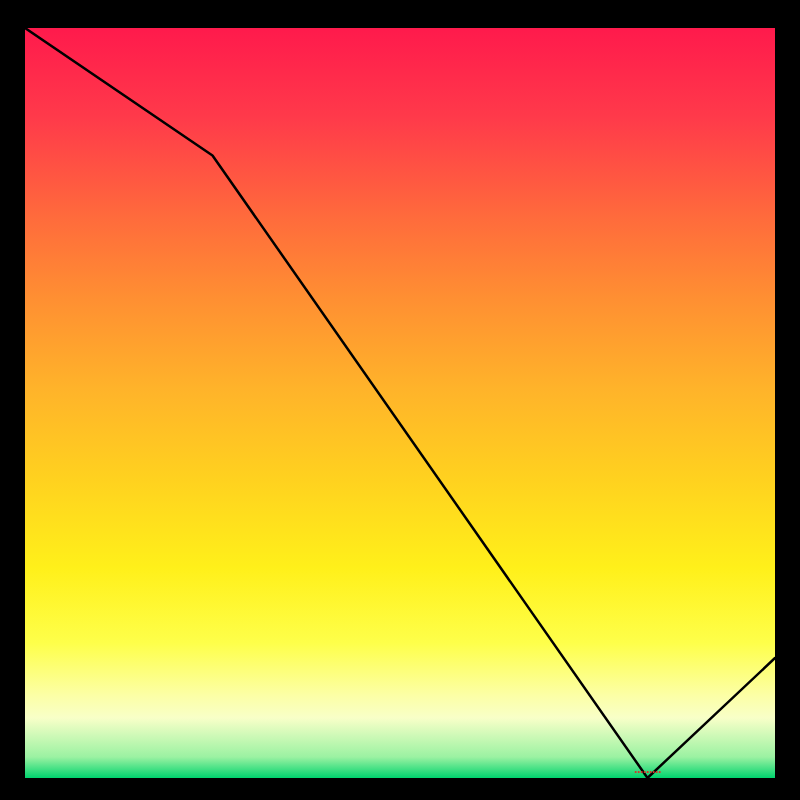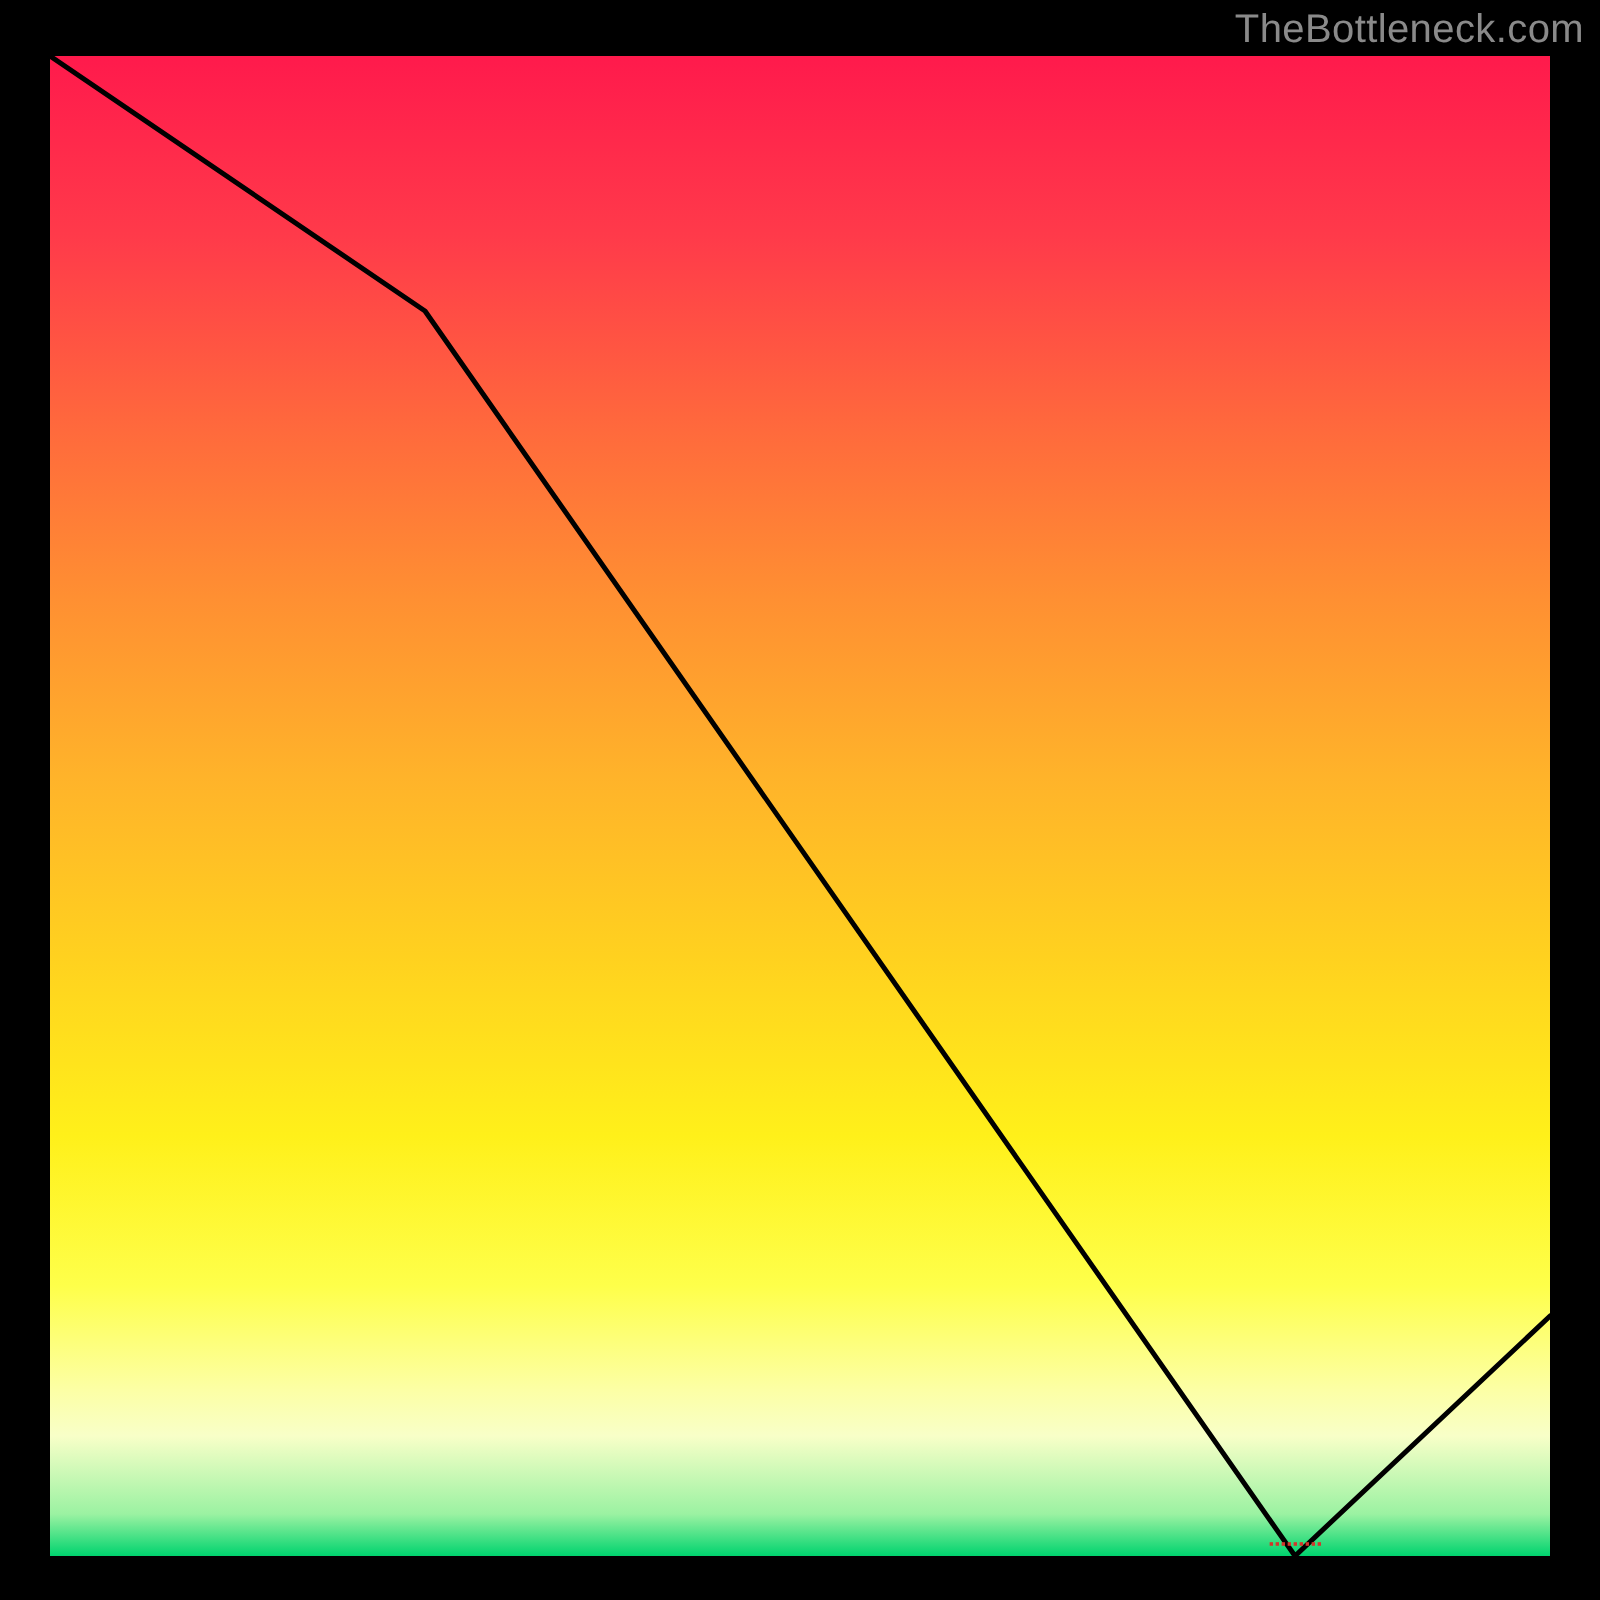--- a/index.html
+++ b/index.html
@@ -69,21 +69,20 @@
     font-weight: 700;
     letter-spacing: -1px;
     white-space: nowrap;
     transform: translate(-50%, -50%);
   }
 </style>
 </head>
 <body>
 
 <div class="wrap">
-  <div class="attrib">TheBottleneck.com</div>
 
   <div class="plot">
     <div class="gradient"></div>
     <svg class="lines" viewBox="0 0 750 750" preserveAspectRatio="none">
       <polyline id="curve-poly" fill="none" stroke="#000" stroke-width="2.5" stroke-linecap="round" stroke-linejoin="round" points="0.0,0.0 187.5,127.5 622.5,750.0 750.0,630.0"></polyline>
     </svg>
     <div id="marker-host">
         <div class="marker" style="left: 622.5px; top: 744px;">·········</div>
       </div>
   </div>

